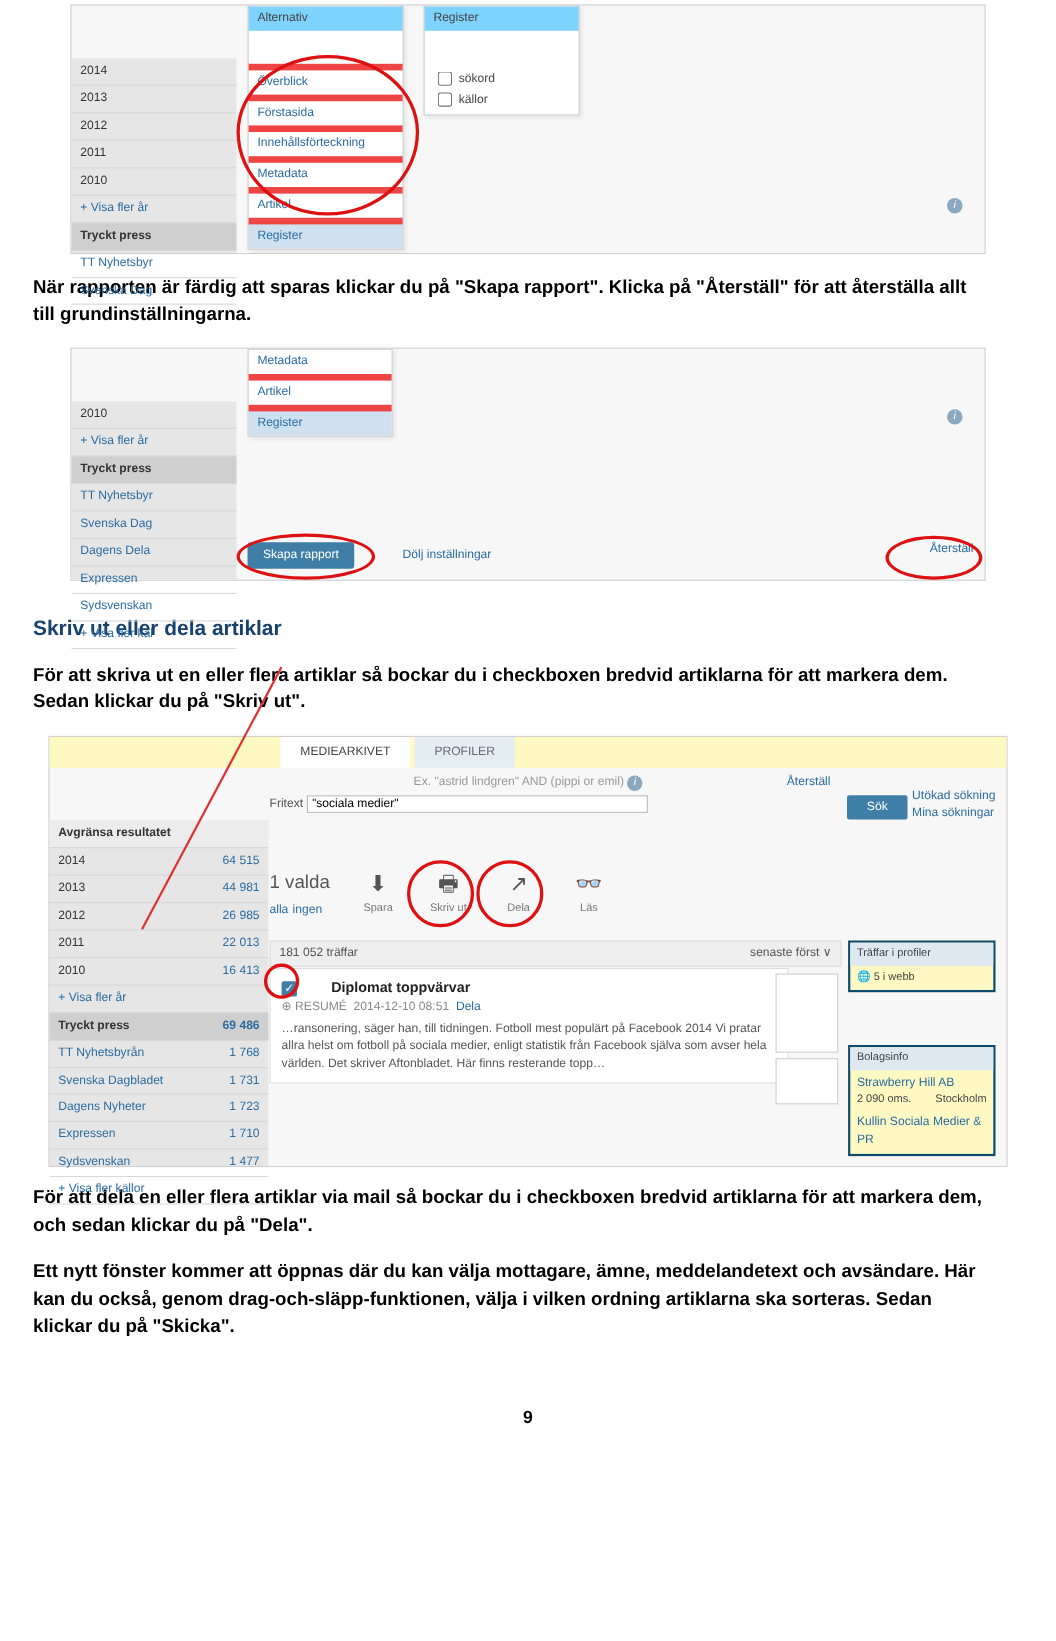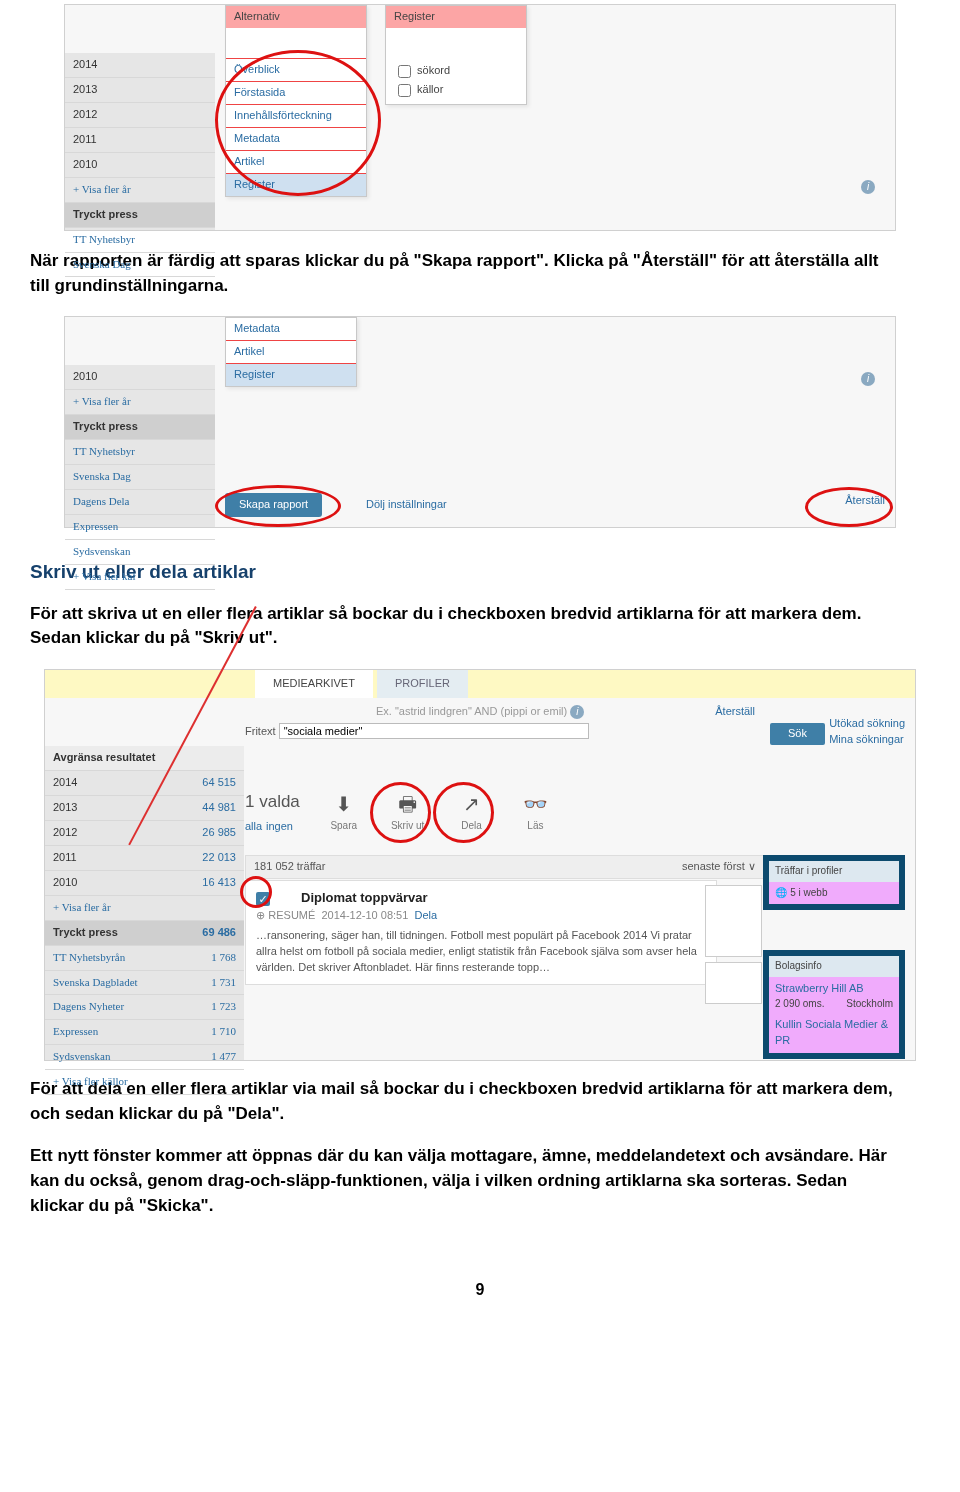--- a/index.html
+++ b/index.html
@@ -26,40 +26,40 @@
     width: 150px;
     background: #e6e6e6;
     margin-top: 48px;
   }
   .col-left .row {
     padding: 4px 8px;
     font-size: 11px;
     color: #333;
     border-bottom: 1px solid #d8d8d8;
   }
-  .col-left .row.blue { color: #2a6ca2; font-family: Liberation Serif, serif; }
+  .col-left .row.blue { color: #2a6ca2; }
   .col-left .row.dark { background: #cfcfcf; font-weight: bold; color: #333; }
   .count { float: right; color: #2a6ca2; }
   .menu-box {
     position: absolute;
     background: #fff;
     border: 1px solid #c8c8c8;
     box-shadow: 2px 2px 4px rgba(0,0,0,0.08);
   }
   .menu-head {
-    background: #fca5a5;
+    background: #7dd3fc;
     padding: 3px 8px;
     font-size: 11px;
     color: #444;
   }
   .menu-item {
     padding: 3px 8px;
     font-size: 11px;
     color: #2a6ca2;
-    border-top: 1px solid #ef4444;
+    border-top: 6px solid #ef4444;
   }
   .menu-item.sel { background: #cfe0f0; }
   .info-dot {
     position: absolute;
     right: 20px;
     width: 14px; height: 14px;
     border-radius: 50%;
     background: #8aa9c1;
     color: #fff;
     font-size: 10px;
@@ -164,22 +164,22 @@
     text-align: center;
     font-size: 11px;
     line-height: 14px;
     border-radius: 2px;
     vertical-align: middle;
   }
   .rpanel {
     position: absolute;
     right: 10px; top: 215px;
     width: 130px;
-    background: #f0abfc;
-    border: 6px solid #0c4a6e;
+    background: #fef9c3;
+    border: 2px solid #0c4a6e;
     font-size: 10px;
     color: #444;
   }
   .rpanel .hd { background: #dde8f0; padding: 3px 6px; }
   .rpanel .bd { padding: 4px 6px; }
   .page-num {
     text-align: center;
     margin-top: 60px;
     font-size: 16px;
     font-weight: bold;

